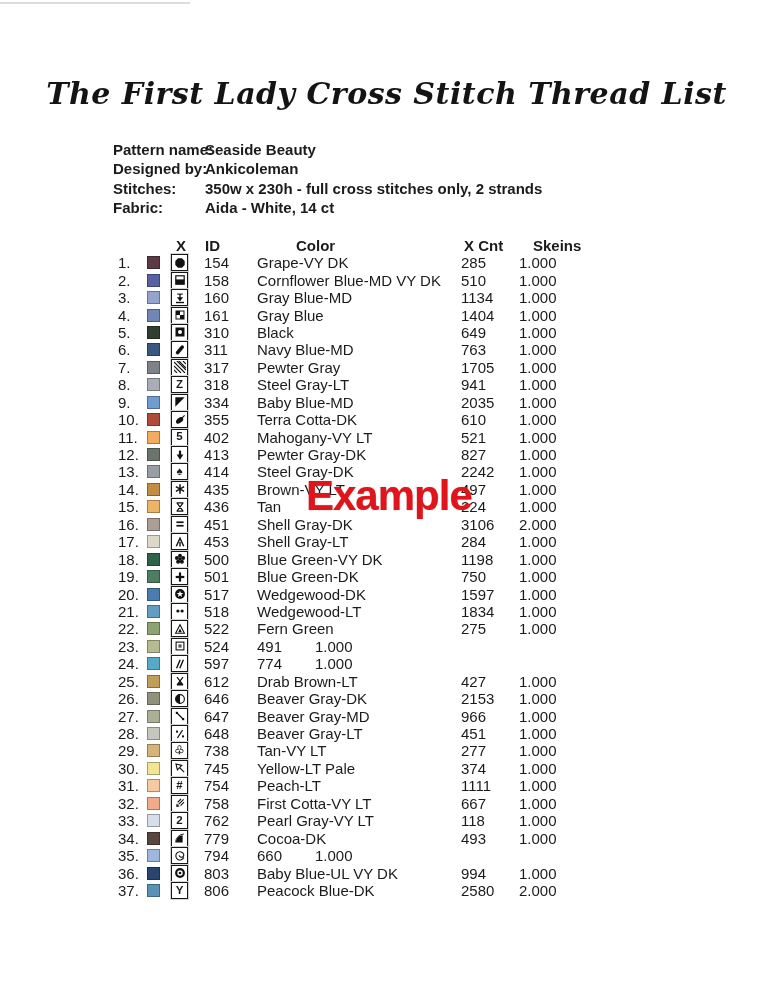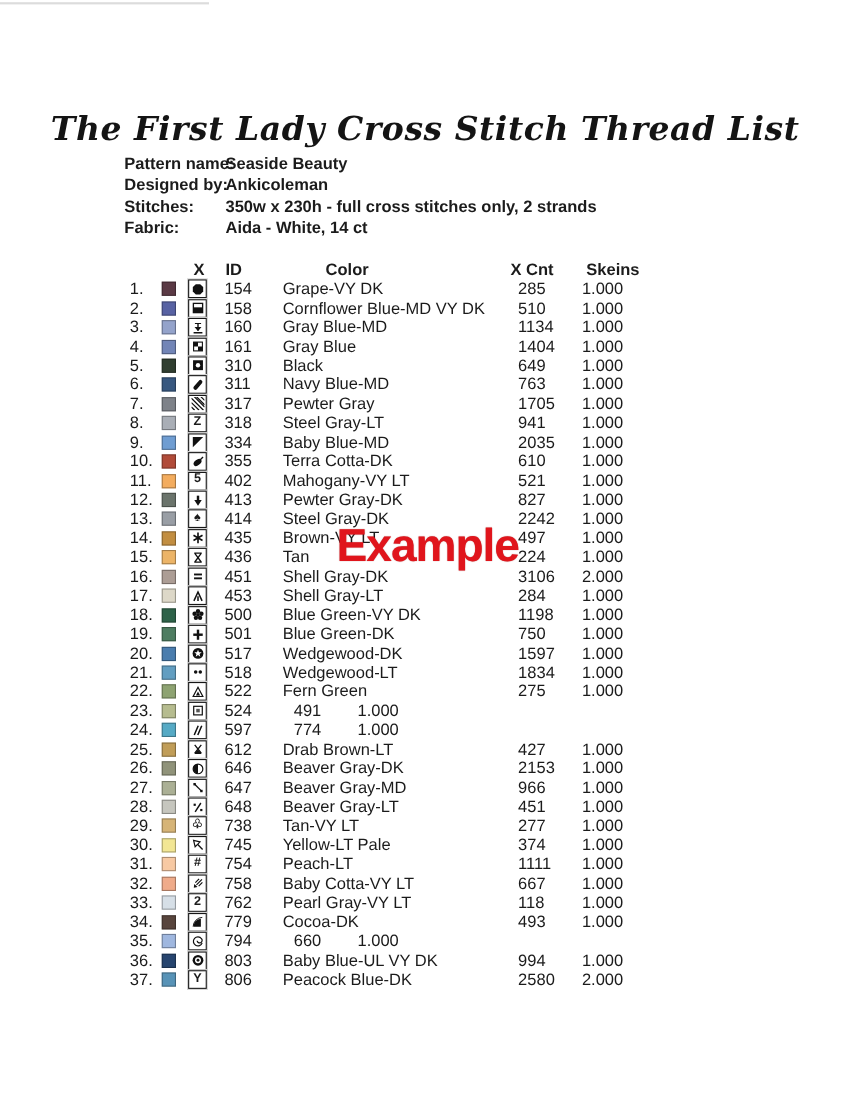--- a/index.html
+++ b/index.html
@@ -2,21 +2,21 @@
 <html><head>
 <meta charset="utf-8">
 <style>
   html,body{margin:0;padding:0;}
   body{
     width:773px;height:1000px;background:#ffffff;position:relative;
     font-family:"Liberation Sans",sans-serif;color:#1b1b1b;overflow:hidden;
   }
   .scan-line-top{position:absolute;top:2px;left:0;width:190px;height:2px;background:#c9c9c9;opacity:.65;}
   .doc-title{
-    position:absolute;top:100px;left:0;width:100%;text-align:center;
+    position:absolute;top:76px;left:0;width:100%;text-align:center;
     font-family:"DejaVu Serif",serif;font-style:italic;font-weight:600;
     font-size:30px;letter-spacing:.5px;color:#141414;
   }
   .meta{position:absolute;left:113px;top:140px;font-size:15px;font-weight:700;}
   .meta-line{height:19.4px;line-height:19.4px;white-space:nowrap;}
   .meta-label{display:inline-block;width:92px;}
   .thread-table{position:absolute;left:113px;top:237px;font-size:15px;}
   .thead{position:relative;height:17px;font-weight:700;}
   .thead span{position:absolute;top:0;white-space:nowrap;}
   .th-x{left:63px;}
@@ -29,21 +29,21 @@
   .c-swatch{width:13px;height:13px;border:1px solid rgba(0,0,0,.3);box-sizing:border-box;flex:none;}
   .c-symbox{
     width:17px;height:17px;margin-left:11px;border:1.5px solid #161616;box-sizing:border-box;
     background:#fff;display:flex;align-items:center;justify-content:center;
     box-shadow:0 0 0 1px #d4d4d4;flex:none;
   }
   .c-symbox svg{display:block;}
   .sym-glyph{font-weight:700;font-size:11.5px;line-height:1;transform:translateY(-0.5px);}
   .c-id{width:48px;margin-left:16px;}
   .c-color{width:199px;margin-left:5px;white-space:nowrap;}
-  .c-xcnt{width:53px;margin-left:15px;}
+  .c-xcnt{width:53px;margin-left:5px;}
   .c-skeins{margin-left:5px;}
   .watermark{
     position:absolute;left:306px;top:472px;z-index:5;
     font-size:42px;font-weight:800;letter-spacing:-1px;
     text-shadow:0 0 1px rgba(130,0,0,.55);
     font-family:"Liberation Sans",sans-serif;
   }
 </style>
 </head>
 <body>
@@ -551,21 +551,21 @@
         <span class="c-swatch" style="background-color: rgb(239, 171, 138);"></span>
         <span class="c-symbox">
           <span>
             <svg viewBox="0 0 12 12" width="12" height="12">
               <path d="M9.6,2.4 L4.6,7.4 M10,5.2 L6.6,8.6 M7,2 L3.6,5.4" stroke="#111" stroke-width="1.1" fill="none"></path>
               <polygon points="2.2,10 2.6,6.6 5.6,9.4" fill="#111"></polygon>
             </svg>
           </span>
         </span>
         <span class="c-id">758</span>
-        <span class="c-color">Baby Cotta-VY LT</span>
+        <span class="c-color">First Cotta-VY LT</span>
         <span class="c-xcnt">667</span>
         <span class="c-skeins">1.000</span>
       </div>
       <div class="t-row">
         <span class="c-num">33.</span>
         <span class="c-swatch" style="background-color: rgb(214, 223, 231);"></span>
         <span class="c-symbox">
           <span class="sym-glyph">2</span>
         </span>
         <span class="c-id">762</span>

